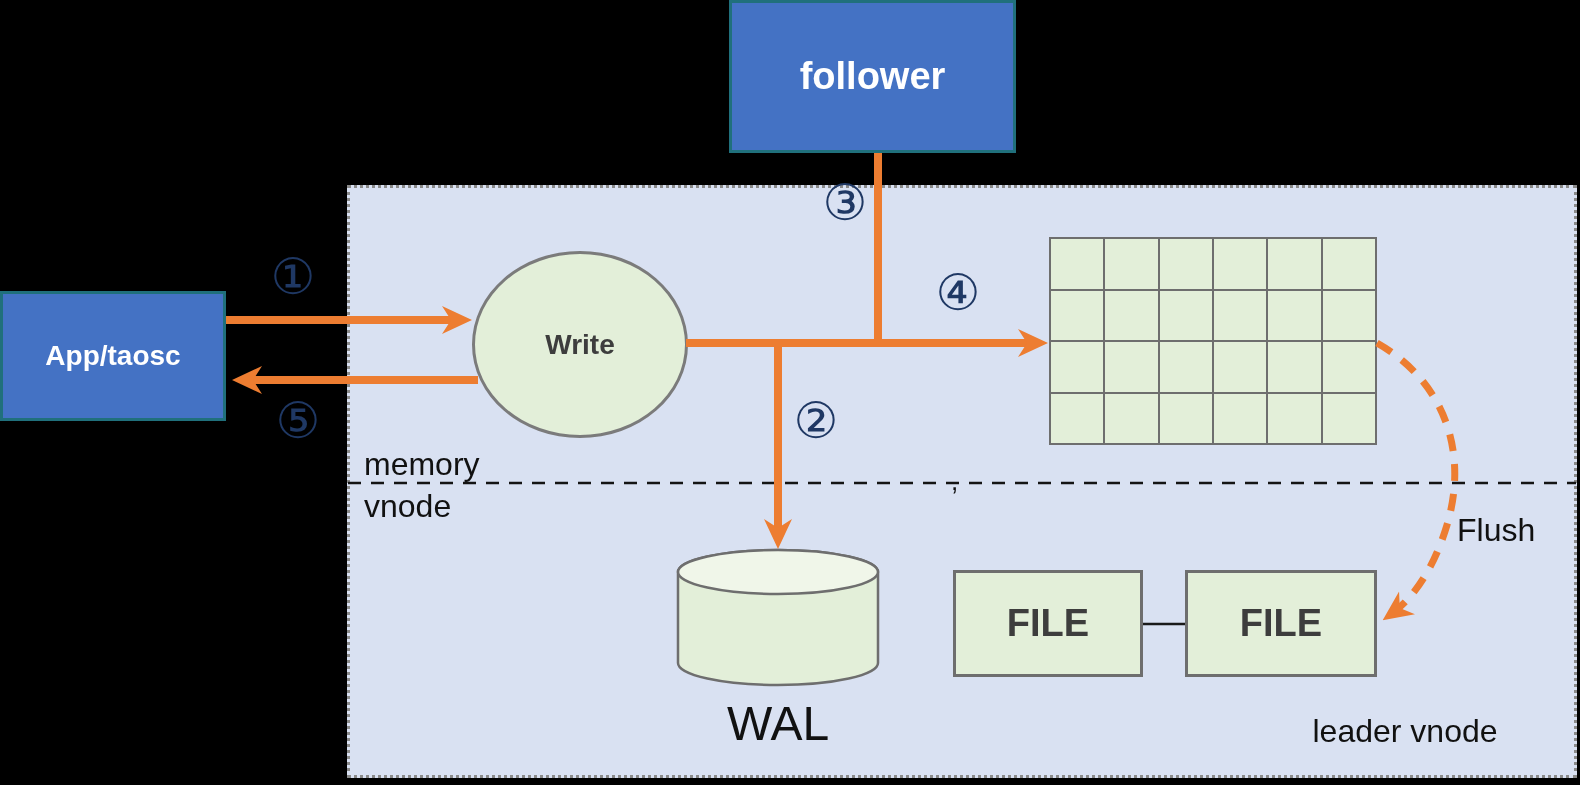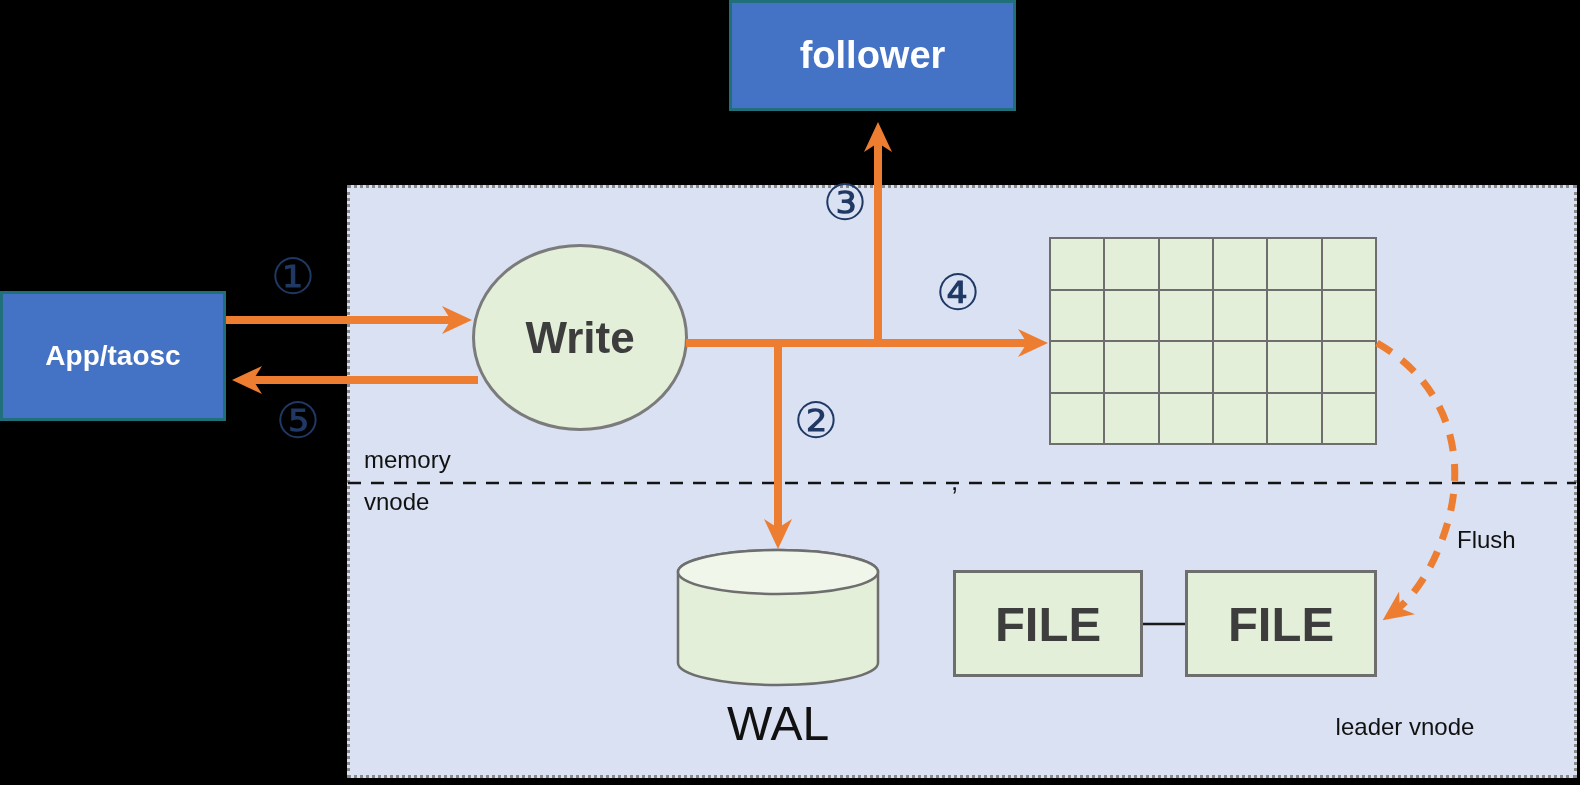--- a/index.html
+++ b/index.html
@@ -17,45 +17,45 @@
   .container{
     left:347px;top:185px;width:1230px;height:593px;
     background:var(--container-fill);
     border:3px dotted #8a8a8a;
   }
   .bluebox{
     background:var(--node-blue-fill);border:3px solid var(--node-blue-border);
     color:#fff;font-weight:bold;display:flex;flex-direction:column;
     align-items:center;justify-content:center;text-align:center;z-index:5;
   }
-  .follower{left:729px;top:0;width:287px;height:111px;font-size:38px;line-height:1.22;}
+  .follower{left:729px;top:0;width:287px;height:153px;font-size:38px;line-height:1.22;}
   .apptaosc{left:0;top:291px;width:226px;height:130px;font-size:28px;}
   .write-circle{
-    left:472px;top:244px;width:216px;height:187px;border-radius:50%;
+    left:472px;top:251px;width:216px;height:187px;border-radius:50%;
     background:var(--shape-green-fill);border:3px solid #7B7B7B;
     display:flex;align-items:center;justify-content:center;
-    color:var(--text-dark);font-weight:bold;font-size:44px;z-index:2;
+    color:var(--text-dark);font-weight:bold;font-size:28px;z-index:2;
   }
   .memtable{
     left:1049px;top:237px;width:328px;height:208px;display:grid;
     background:var(--shape-border-gray);gap:2px;padding:2px;z-index:2;
   }
   .memtable .cell{background:var(--shape-green-fill);}
   .filebox{
     background:var(--shape-green-fill);border:3px solid var(--shape-border-gray);
     display:flex;align-items:center;justify-content:center;
-    color:var(--text-dark);font-weight:bold;font-size:49px;z-index:2;
+    color:var(--text-dark);font-weight:bold;font-size:38px;z-index:2;
   }
   .file1{left:953px;top:570px;width:190px;height:107px;}
   .file2{left:1185px;top:570px;width:192px;height:107px;}
-  .lbl{color:var(--text-black);font-size:24px;z-index:4;white-space:nowrap;}
+  .lbl{color:var(--text-black);font-size:32px;z-index:4;white-space:nowrap;}
   .lbl-memory{left:364px;top:446px;}
   .lbl-disk{left:364px;top:488px;}
   .lbl-wal{left:698px;top:696px;width:160px;text-align:center;font-size:48px;}
-  .lbl-flush{left:1457px;top:526px;}
+  .lbl-flush{left:1457px;top:512px;}
   .lbl-leader{left:1250px;top:713px;width:310px;text-align:center;}
   .lbl-stray{left:951px;top:466px;font-size:26px;}
   .step{
     color:var(--step-navy);font-size:50px;z-index:6;
     font-family:"DejaVu Sans",sans-serif;
     transform:translate(-50%,-50%);line-height:1;
   }
   #overlay{position:absolute;left:0;top:0;z-index:3;pointer-events:none;}
 </style>
 </head>

